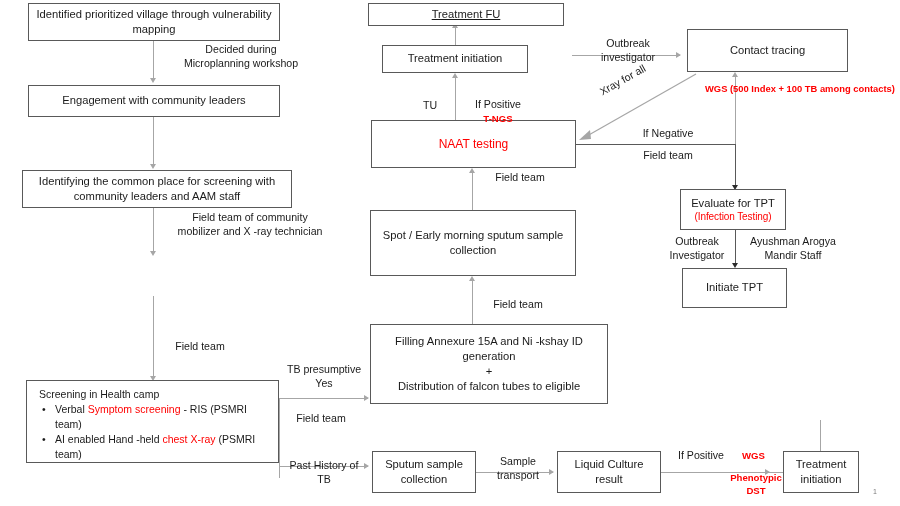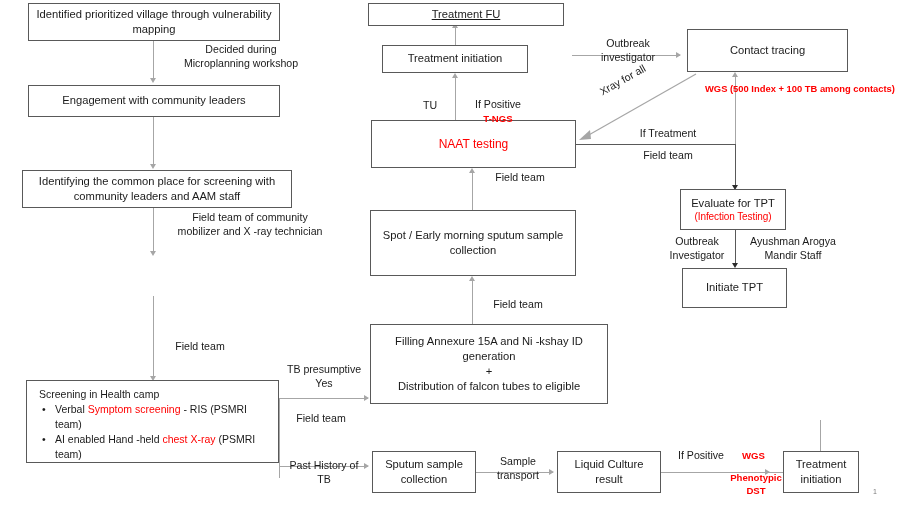--- a/index.html
+++ b/index.html
@@ -203,21 +203,21 @@
 
   <div class="lbl red nowrap" style="left:705px;top:83px;font-size:9.4px;font-weight:bold;">WGS (500 Index + 100 TB among contacts)</div>
 
   <div class="ln v" style="left:735px;top:95px;height:65px;"></div>
   <div class="arw up" style="left:732px;top:72px;"></div>
   <div class="ln v" style="left:735px;top:77px;height:18px;"></div>
 
   <div class="ln h dark" style="left:576px;top:144px;width:159px;background:#595959;"></div>
   <div class="ln v dark" style="left:735px;top:144px;height:44px;background:#595959;"></div>
   <div class="arw down dark" style="left:731.5px;top:185px;"></div>
-  <div class="lbl ctr" style="left:620px;top:126px;width:96px;">If Treatment</div>
+  <div class="lbl ctr" style="left:620px;top:126px;width:96px;">If Negative</div>
   <div class="lbl ctr" style="left:622px;top:148px;width:92px;">Field team</div>
 
   <div class="box" style="left:680px;top:189px;width:106px;height:41px;">
     <span class="inner">
       <span>Evaluate for  TPT</span>
       <span class="tiny-red">(Infection Testing)</span>
     </span>
   </div>
 
   <div class="ln v dark" style="left:735px;top:230px;height:35px;background:#595959;"></div>

